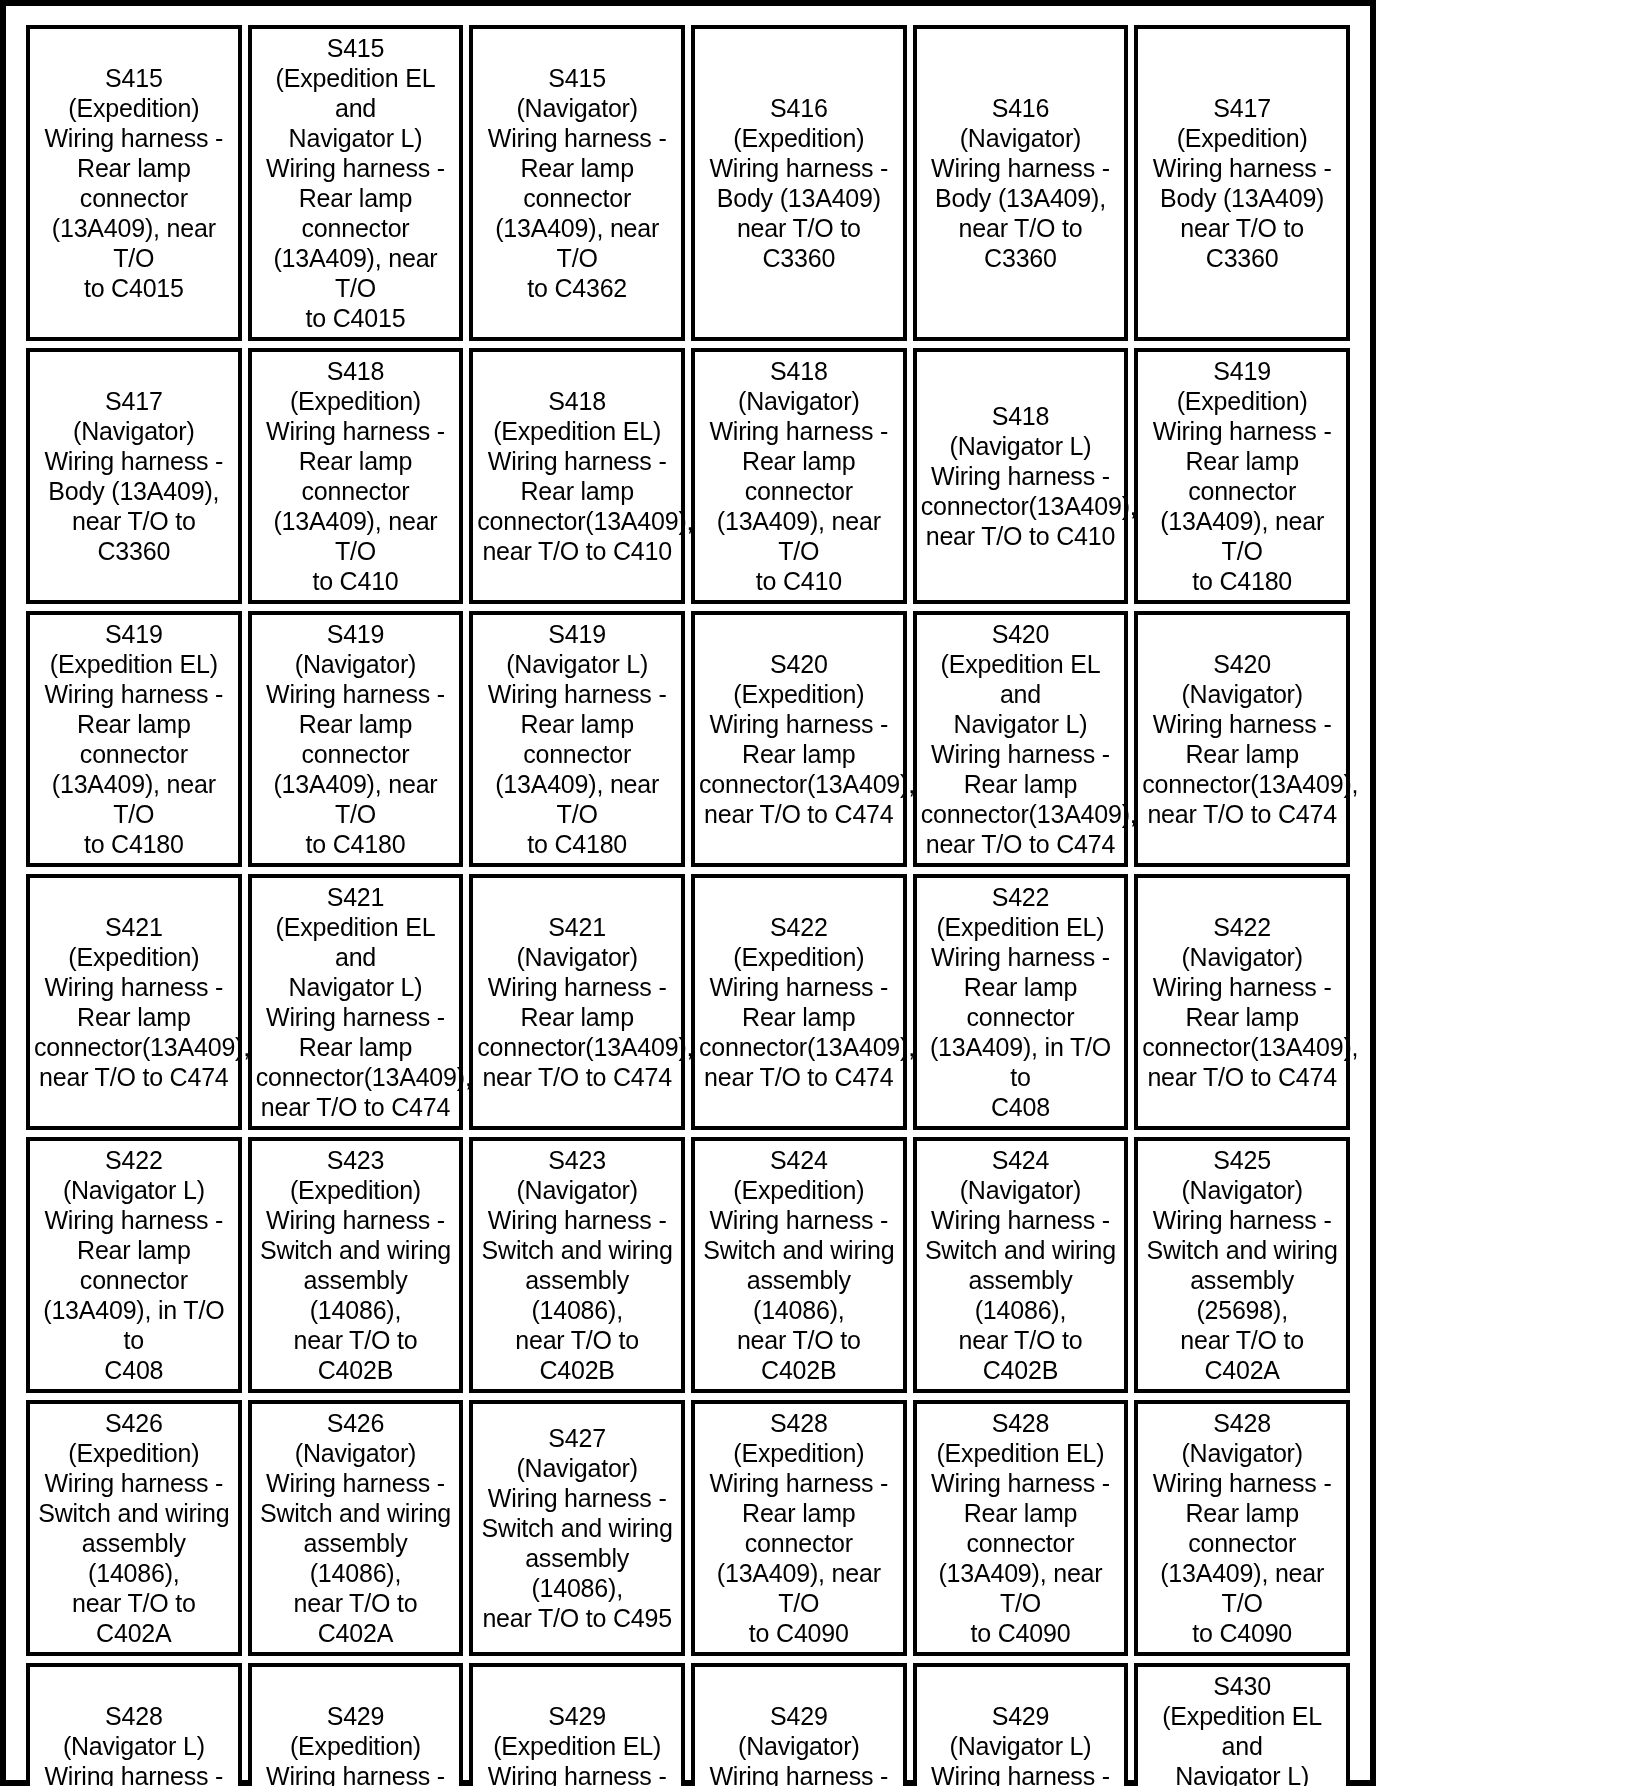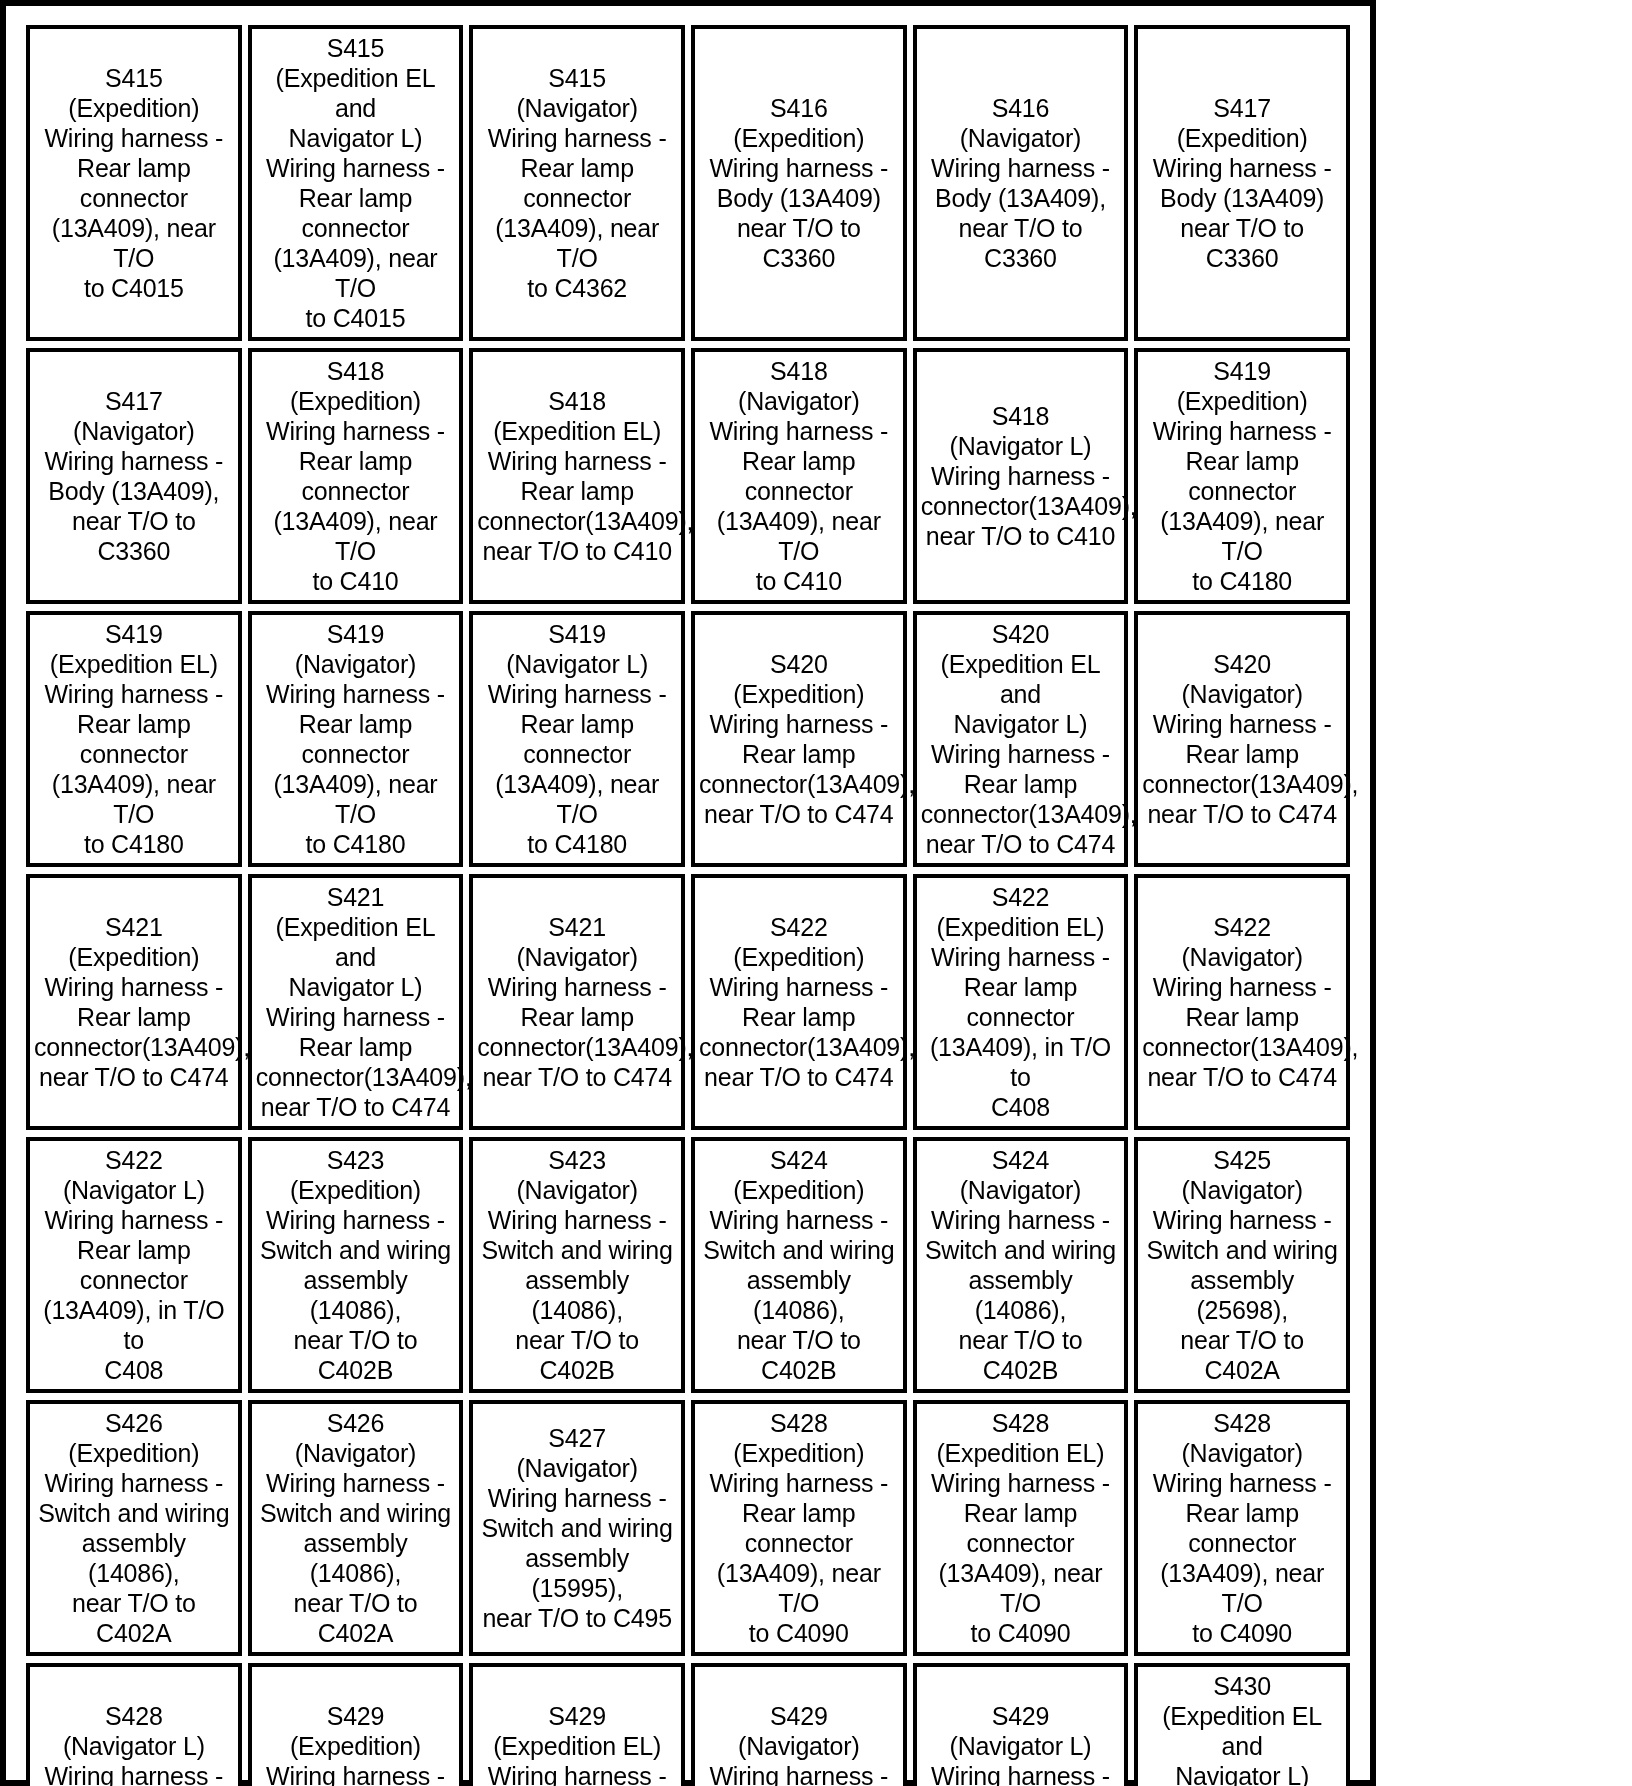--- a/index.html
+++ b/index.html
@@ -322,21 +322,21 @@
 Wiring harness -
 Switch and wiring
 assembly (14086),
 near T/O to C402A</div>
           </td>
         <td>
             <div class="cell-text">S427
 (Navigator)
 Wiring harness -
 Switch and wiring
-assembly (15995),
+assembly (14086),
 near T/O to C495</div>
           </td>
         <td>
             <div class="cell-text">S428
 (Expedition)
 Wiring harness -
 Rear lamp
 connector
 (13A409), near T/O
 to C4090</div>

